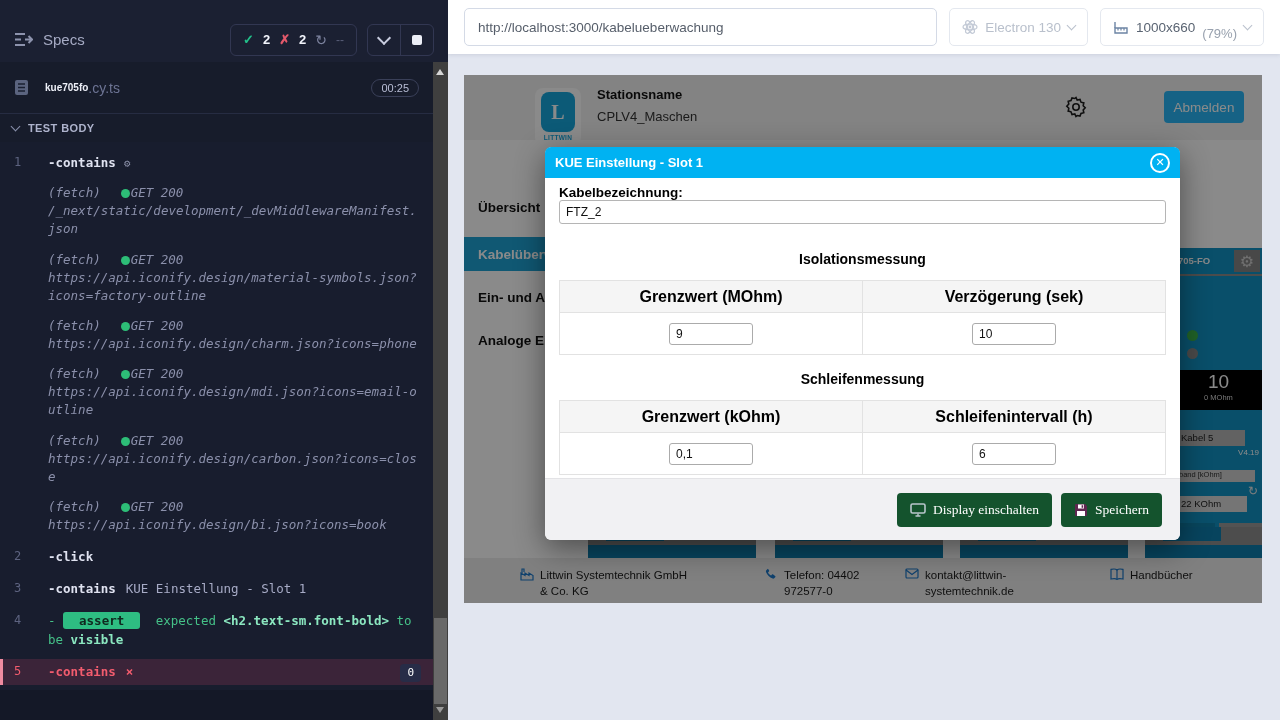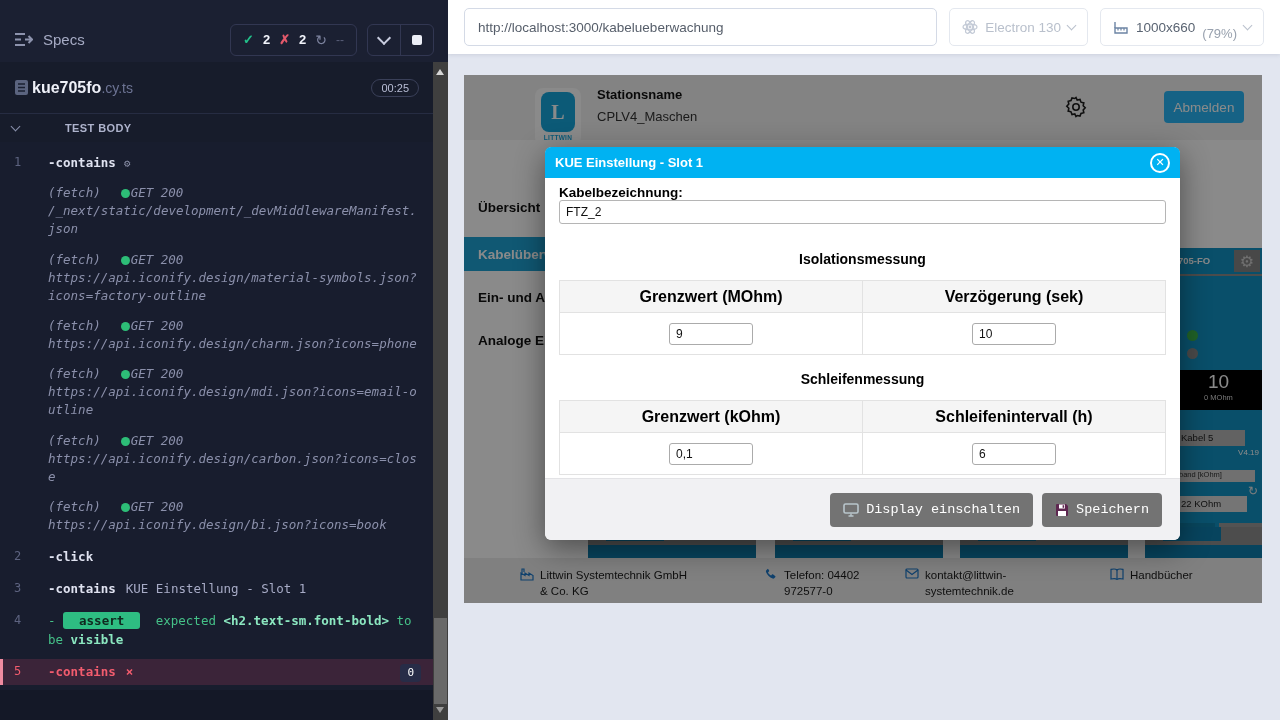--- a/index.html
+++ b/index.html
@@ -21,30 +21,30 @@
   .pend-num{color:#595f7a;font-size:12px;}
   .rcontrols{margin-left:10px;border:1px solid #323752;border-radius:6px;height:30px;display:flex;align-items:center;}
   .rcontrols .cell{width:32px;height:100%;display:flex;align-items:center;justify-content:center;}
   .rcontrols .cell+.cell{border-left:1px solid #323752;}
   .chev{width:8px;height:8px;border-right:2px solid #c9cde0;border-bottom:2px solid #c9cde0;
         transform:rotate(45deg);margin-top:-4px;}
   .stopsq{width:10px;height:10px;background:#eceef6;border-radius:2px;}
 
   .specrow{position:absolute;left:0;top:62px;width:433px;height:52px;display:flex;align-items:center;
            padding:0 14px;box-sizing:border-box;border-bottom:1px solid #262c42;background:#171c2b;}
-  .specname{font-weight:bold;font-size:16px;color:#eef0f8;margin-left:3px;}
+  .specname{font-weight:bold;font-size:10px;color:#eef0f8;margin-left:16px;}
   .specext{font-size:14px;color:#6d7494;}
   .timepill{margin-left:auto;border:1px solid #3a4059;border-radius:12px;padding:2px 9px;
             font-size:11px;color:#b9bed6;}
 
   .testbody{position:absolute;left:0;top:114px;width:433px;height:28px;display:flex;align-items:center;
             padding:0 12px;box-sizing:border-box;background:#171c2b;}
   .tb-chev{width:6px;height:6px;border-right:1.5px solid #8a90ac;border-bottom:1.5px solid #8a90ac;
            transform:rotate(45deg);margin-right:9px;margin-top:-3px;}
-  .tb-label{font-size:11px;font-weight:bold;letter-spacing:.4px;color:#aeb3cc;margin-left:37px;}
+  .tb-label{font-size:11px;font-weight:bold;letter-spacing:.4px;color:#aeb3cc;}
 
   .cmdlist{position:absolute;left:0;top:142px;width:433px;height:548px;background:#181d2e;
            overflow:hidden;padding-top:8px;box-sizing:border-box;
            font-family:"DejaVu Sans Mono",monospace;font-size:12.5px;line-height:1.45;}
   .crow{position:relative;padding:4px 14px 4px 48px;margin-bottom:6px;}
   .cnum{position:absolute;left:14px;top:4px;color:#5d6380;font-size:12px;}
   .cname{color:#dfe2f0;font-weight:bold;}
   .carg{color:#a7abc6;margin-left:10px;font-weight:normal;}
   .gear-mini{color:#8a8fa8;font-size:11px;margin-left:8px;}
   .frow{padding:2px 14px 2px 48px;margin-bottom:8px;color:#8b90ab;font-style:italic;word-break:break-all;}
@@ -150,22 +150,22 @@
            font-size:12px;padding:0 6px;font-family:"Liberation Sans",sans-serif;color:#111;}
   .m-section{text-align:center;font-weight:bold;font-size:14px;color:#000;margin:27px 0 13px 0;}
   .m-table{width:100%;border-collapse:collapse;border:1px solid #e2e2e2;}
   .m-table th{background:#f5f5f5;border:1px solid #e2e2e2;height:29px;font-size:16px;font-weight:bold;color:#000;}
   .m-table td{border:1px solid #e2e2e2;height:39px;text-align:center;}
   .cell-input{width:84px;height:22px;border:1px solid #ababab;border-radius:3px;font-size:12px;padding:0 6px;
               box-sizing:border-box;font-family:"Liberation Sans",sans-serif;color:#111;}
   .m-footer{position:absolute;left:0;right:0;bottom:0;height:62px;background:#f1f1f3;border-top:1px solid #e3e3e6;
             border-radius:0 0 6px 6px;display:flex;align-items:center;justify-content:flex-end;gap:9px;
             padding:0 18px;box-sizing:border-box;}
-  .m-btn{height:34px;background:#737373;border:0;border-radius:4px;color:#fff;font-size:13.5px;
-         display:flex;align-items:center;gap:7px;padding:0 13px;font-family:Liberation Mono, monospace;cursor:pointer;}
+  .m-btn{height:34px;background:#14532d;border:0;border-radius:4px;color:#fff;font-size:13.5px;
+         display:flex;align-items:center;gap:7px;padding:0 13px;font-family:Liberation Serif, serif;cursor:pointer;}
 </style>
 </head>
 <body>
 
 <aside class="reporter">
   <div class="rheader">
     <span>
       <svg width="19" height="15" viewBox="0 0 19 15">
           <g stroke="#8d93ad" stroke-width="2" fill="none">
         <path d="M1 2h10M1 7.5h6M1 13h10"></path>

